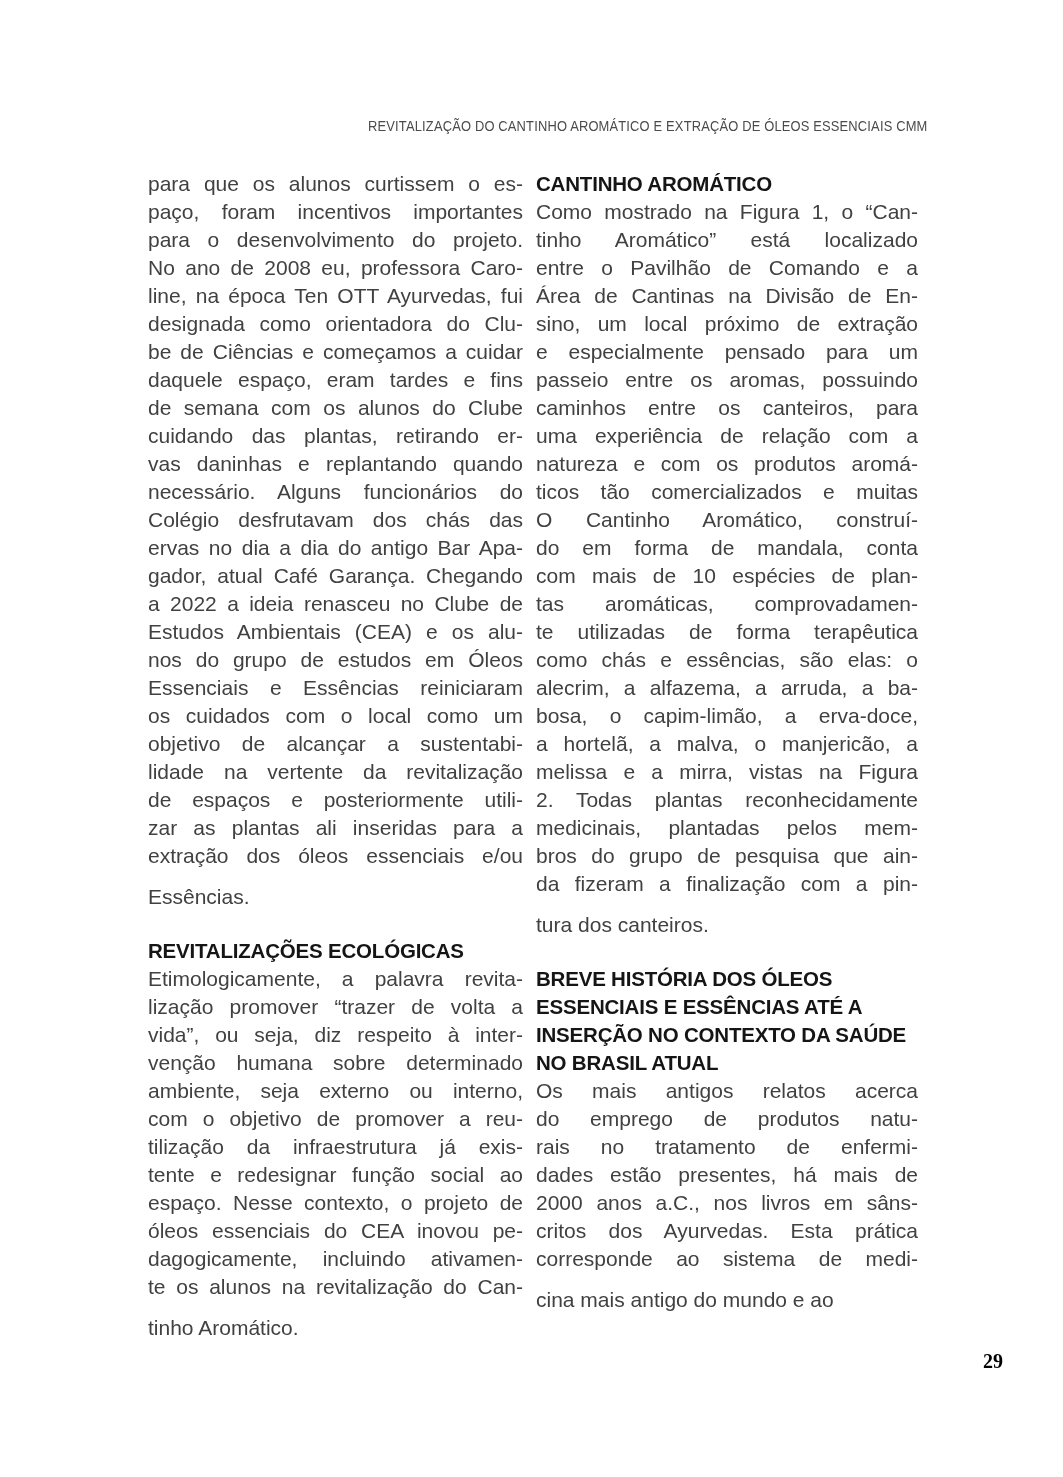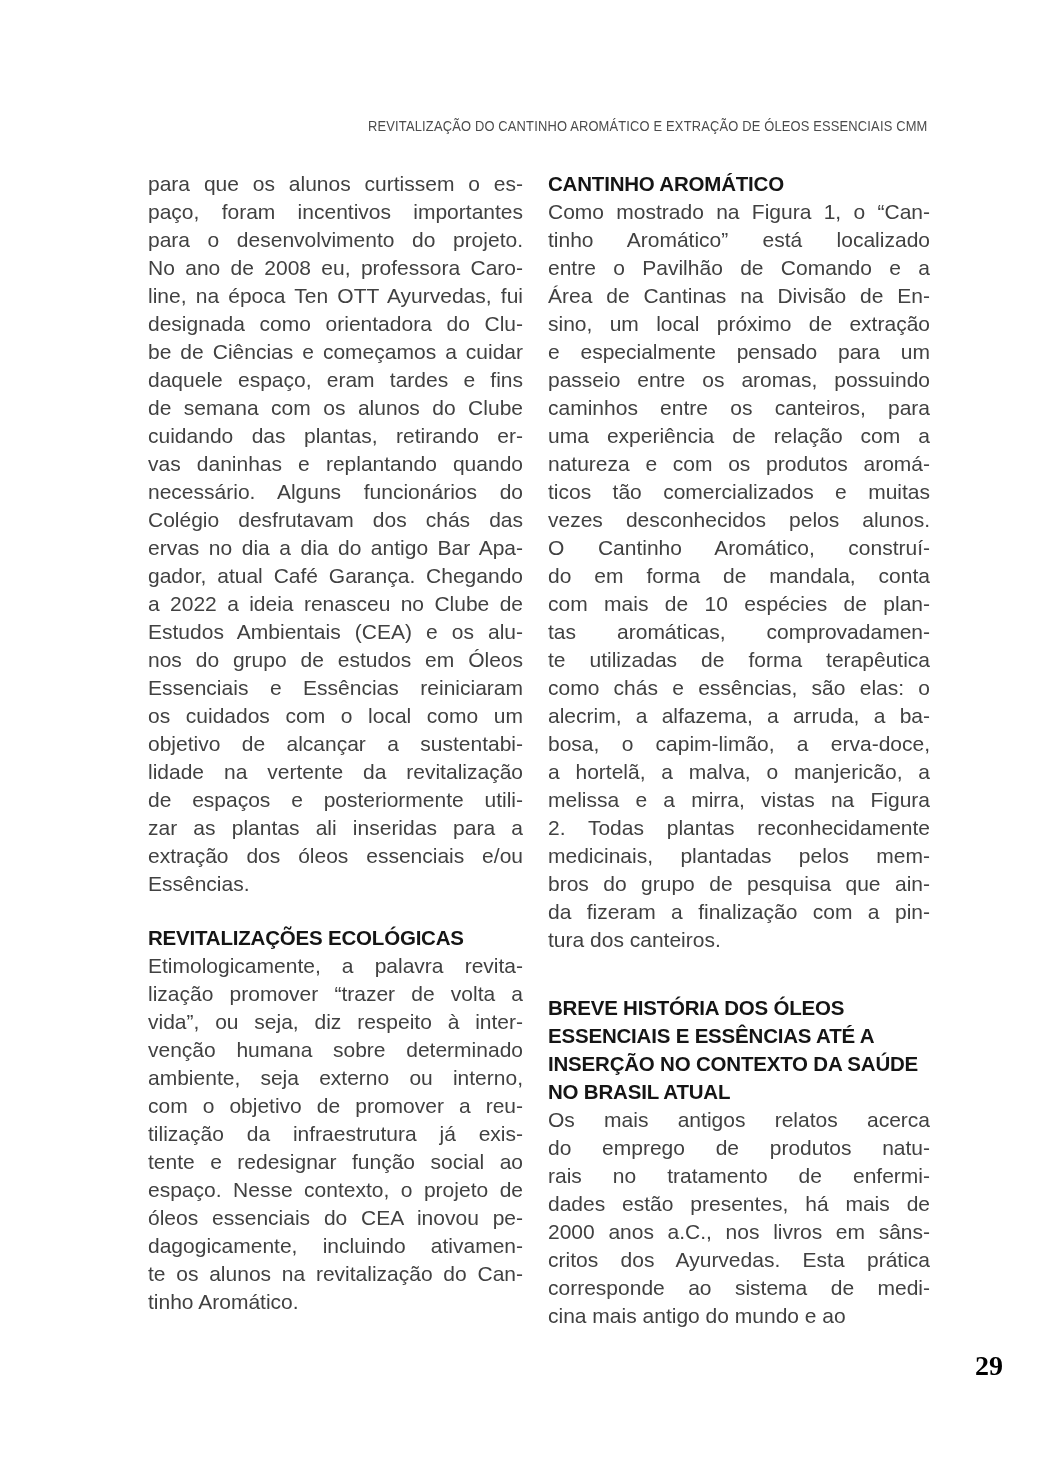--- a/index.html
+++ b/index.html
@@ -32,55 +32,55 @@
     white-space: nowrap;
     letter-spacing: 0.2px;
     transform: scaleX(0.86);
     transform-origin: 100% 50%;
   }
   .columns {
     position: absolute;
     left: 148px;
     top: 170px;
     display: flex;
-    gap: 25px;
+    gap: 13px;
   }
   .col-left  { width: 375px; }
   .col-right { width: 382px; }
   .para .jline {
     font-size: 21px;
     line-height: 28px;
     color: var(--body-text);
     text-align: justify;
     text-align-last: justify;
   }
-  .para .jline:last-child { text-align-last: left; }
+  .para .jline:last-child { text-align-last: left; margin-top: 13px; }
   .heading-block {
     font-weight: 700;
     color: var(--heading-text);
   }
   .heading-block .hline,
   .heading-block .jline {
     font-size: 20.5px;
     line-height: 28px;
     font-weight: 700;
     color: var(--heading-text);
     letter-spacing: -0.2px;
     text-align: right;
     text-align-last: left;
   }
   .mt-heading-left  { margin-top: 26px; }
-  .mt-heading-right { margin-top: 40px; }
+  .mt-heading-right { margin-top: 26px; }
   .page-number {
     position: absolute;
     top: 1350px;
     right: 60px;
     font-family: "Liberation Serif", serif;
     font-weight: 700;
-    font-size: 28px;
+    font-size: 20px;
     color: var(--page-number-text);
   }
 </style>
 </head>
 <body>
 
 <div class="page">
 
   <div class="running-header">REVITALIZAÇÃO DO CANTINHO AROMÁTICO E EXTRAÇÃO DE ÓLEOS ESSENCIAIS CMM</div>
 
@@ -144,21 +144,20 @@
           <div class="jline">tinho Aromático” está localizado</div>
           <div class="jline">entre o Pavilhão de Comando e a</div>
           <div class="jline">Área de Cantinas na Divisão de En-</div>
           <div class="jline">sino, um local próximo de extração</div>
           <div class="jline">e especialmente pensado para um</div>
           <div class="jline">passeio entre os aromas, possuindo</div>
           <div class="jline">caminhos entre os canteiros, para</div>
           <div class="jline">uma experiência de relação com a</div>
           <div class="jline">natureza e com os produtos aromá-</div>
           <div class="jline">ticos tão comercializados e muitas</div>
-          <div class="jline">vezes desconhecidos pelos alunos.</div>
           <div class="jline">O Cantinho Aromático, construí-</div>
           <div class="jline">do em forma de mandala, conta</div>
           <div class="jline">com mais de 10 espécies de plan-</div>
           <div class="jline">tas aromáticas, comprovadamen-</div>
           <div class="jline">te utilizadas de forma terapêutica</div>
           <div class="jline">como chás e essências, são elas: o</div>
           <div class="jline">alecrim, a alfazema, a arruda, a ba-</div>
           <div class="jline">bosa, o capim-limão, a erva-doce,</div>
           <div class="jline">a hortelã, a malva, o manjericão, a</div>
           <div class="jline">melissa e a mirra, vistas na Figura</div>

